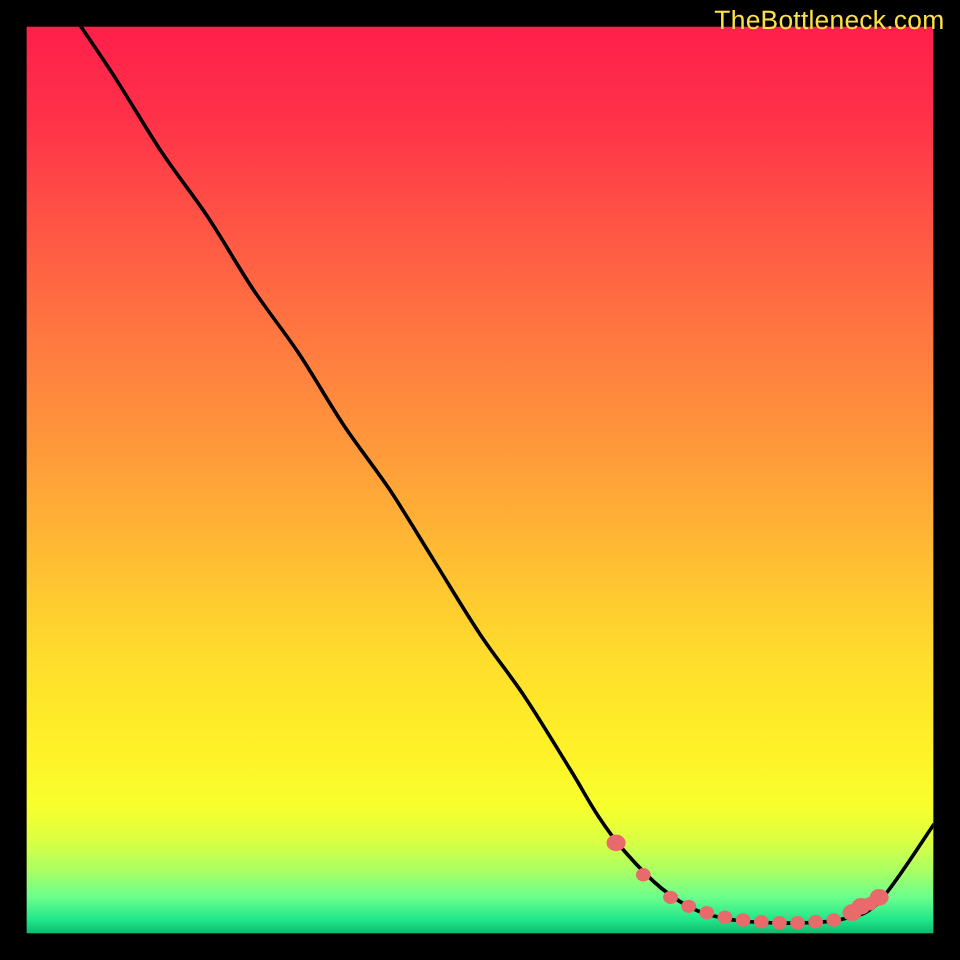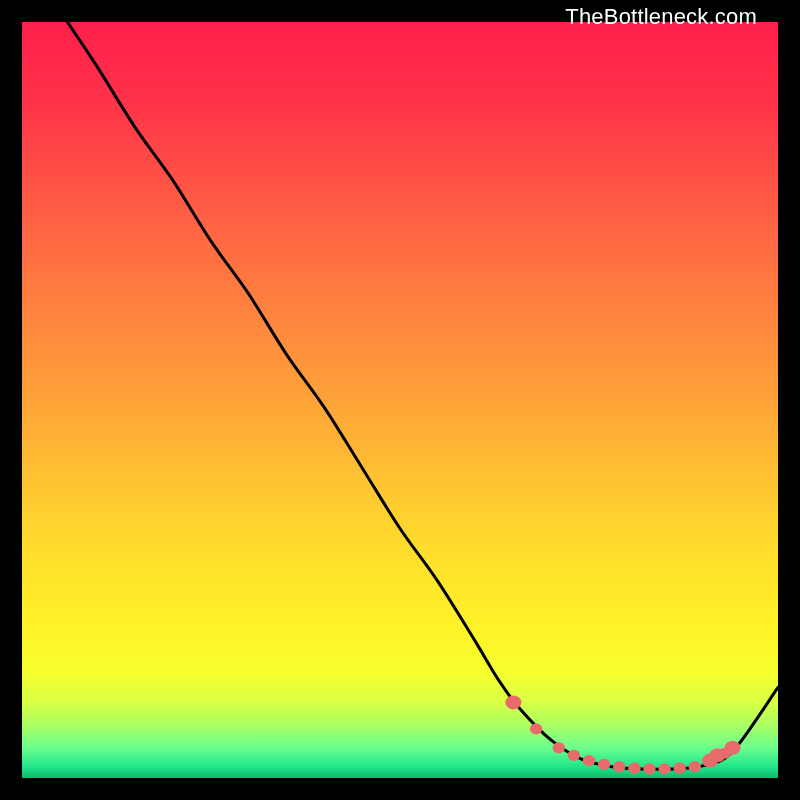--- a/index.html
+++ b/index.html
@@ -15,25 +15,25 @@
   .plot {
     position: absolute;
     left: 0;
     top: 0;
     width: 756px;
     height: 756px;
   }
   .watermark {
     position: absolute;
     top: 4px;
-    right: 43px;
+    right: 13px;
     font-family: Arial, Helvetica, sans-serif;
     font-size: 22px;
     font-weight: 500;
-    color: #ffffff;
+    color: #fde047;
     letter-spacing: 0.2px;
   }
 </style>
 </head>
 <body>
 
 <div class="frame">
   <svg class="plot" viewBox="0 0 756 756">
     <defs>
       <linearGradient id="bg-grad" x1="0" y1="0" x2="0" y2="1">

